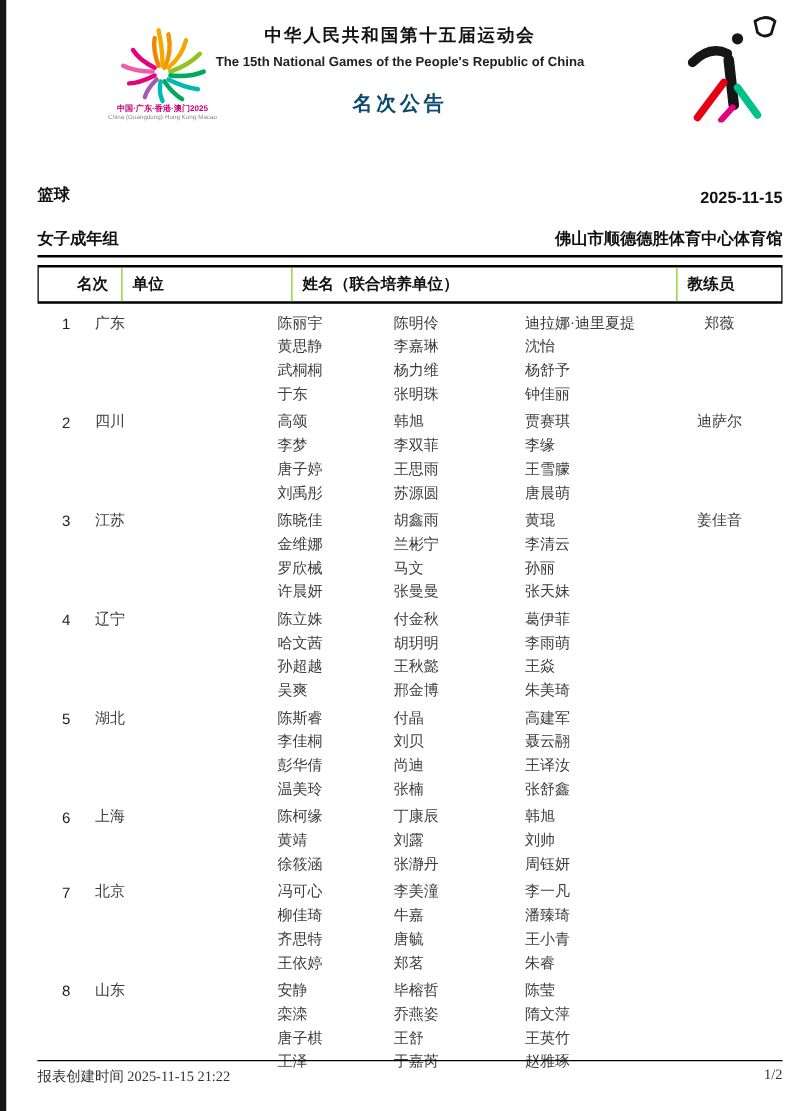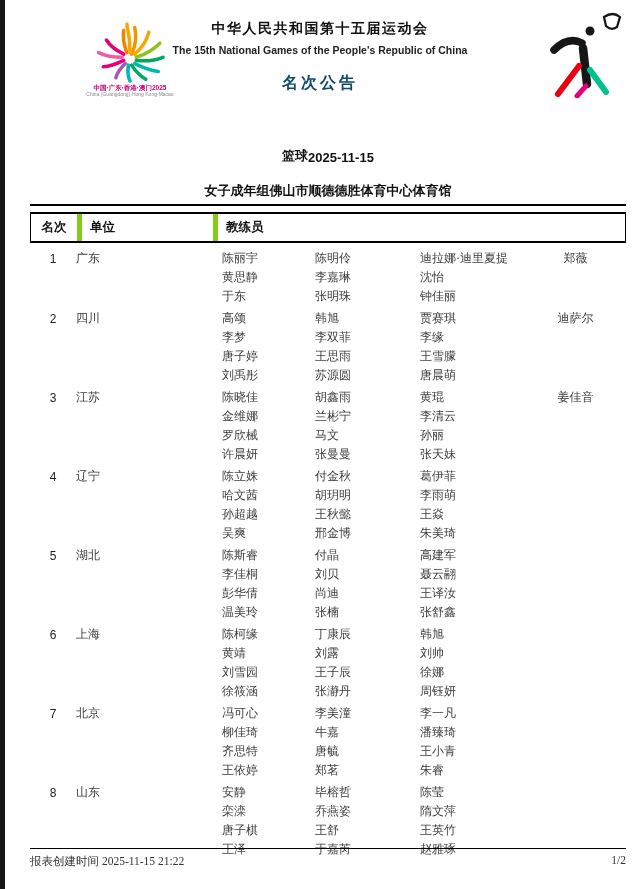--- a/index.html
+++ b/index.html
@@ -16,36 +16,36 @@
   .doc-type{text-align:center;font-size:16px;font-weight:700;letter-spacing:3px;margin-top:17px;color:#0c4a6e;}
 
   .logo-left{position:absolute;left:78px;top:18px;width:104px;text-align:center;}
   .logo-left svg{display:block;margin:0 auto;}
   .logo-cap{font-size:6.5px;font-weight:700;color:#c4007a;line-height:7px;white-space:nowrap;}
   .logo-subcap{font-size:5px;color:#8a8a8a;line-height:6px;white-space:nowrap;}
 
   .logo-right{position:absolute;right:12px;top:10px;width:82px;height:88px;}
 
   
-  .meta{display:flex;justify-content:center;align-items:flex-end;margin:0 14px 0 30px;}
+  .meta{display:flex;justify-content:space-between;align-items:flex-end;margin:0 14px 0 30px;}
   .meta1{margin-top:14px;}
   .meta2{margin-top:5px;}
   .meta .l{font-size:13px;font-weight:700;color:#111;}
   .meta .r{font-size:13px;font-weight:700;color:#111;margin-top:12px;}
   .rule{border:none;border-top:2px solid #000;margin:4px 14px 0 30px;}
 
   
   .thead{
     display:grid;grid-template-columns:46px 136px 308px auto;
     margin:6px 14px 0 30px;height:27px;align-items:center;
     border-top:2.5px solid #000;border-bottom:2.5px solid #000;
     border-left:1.5px solid #000;border-right:1.5px solid #000;
-    font-size:12.5px;font-weight:700;color:#111;
+    font-size:12.5px;font-weight:700;color:#111;padding-left:20px;
   }
-  .thead .th{padding-left:8px;border-left:5px solid #84cc16;height:27px;line-height:27px;
+  .thead .th{padding-left:8px;border-left:1px solid #84cc16;height:27px;line-height:27px;
     white-space:nowrap;overflow:hidden;}
   .thead .th.first{border-left:none;text-align:center;padding-left:0;}
 
   
   .tbody{margin:6px 14px 0 30px;}
   .row-block{margin-bottom:3px;}
   .line{display:grid;grid-template-columns:46px 146px 93px 105px 100px auto;height:19px;align-items:center;}
   .cell{font-size:12px;white-space:nowrap;overflow:visible;}
   .c-rank{text-align:center;color:#222;font-family:"Liberation Sans",sans-serif;}
   .c-unit,.c-name,.c-coach{font-family:"Liberation Serif","DejaVu Serif",serif;color:#3d3d3d;}
@@ -114,20 +114,21 @@
   </div>
   <div class="meta meta2">
     <span class="l">女子成年组</span>
     <span class="r">佛山市顺德德胜体育中心体育馆</span>
   </div>
   <hr class="rule">
 
   <div class="thead">
     <div class="th first">名次</div>
     <div class="th">单位</div>
+    <div class="th">姓名（联合培养单位）</div>
     <div class="th">教练员</div>
   </div>
 
   <div class="tbody">
       <div class="row-block">
         <div class="line">
           <span class="cell c-rank">1</span>
           <span class="cell c-unit">广东</span>
           <span class="cell c-name">陈丽宇</span>
           <span class="cell c-name">陈明伶</span>
@@ -138,20 +139,28 @@
           <span class="cell c-rank"></span>
           <span class="cell c-unit"></span>
           <span class="cell c-name">黄思静</span>
           <span class="cell c-name">李嘉琳</span>
           <span class="cell c-name">沈怡</span>
           <span class="cell c-coach"></span>
         </div>
         <div class="line">
           <span class="cell c-rank"></span>
           <span class="cell c-unit"></span>
+          <span class="cell c-name">武桐桐</span>
+          <span class="cell c-name">杨力维</span>
+          <span class="cell c-name">杨舒予</span>
+          <span class="cell c-coach"></span>
+        </div>
+        <div class="line">
+          <span class="cell c-rank"></span>
+          <span class="cell c-unit"></span>
           <span class="cell c-name">于东</span>
           <span class="cell c-name">张明珠</span>
           <span class="cell c-name">钟佳丽</span>
           <span class="cell c-coach"></span>
         </div>
       </div>
       <div class="row-block">
         <div class="line">
           <span class="cell c-rank">2</span>
           <span class="cell c-unit">四川</span>
@@ -300,28 +309,20 @@
           <span class="cell c-rank"></span>
           <span class="cell c-unit"></span>
           <span class="cell c-name">黄靖</span>
           <span class="cell c-name">刘露</span>
           <span class="cell c-name">刘帅</span>
           <span class="cell c-coach"></span>
         </div>
         <div class="line">
           <span class="cell c-rank"></span>
           <span class="cell c-unit"></span>
-          <span class="cell c-name">刘雪园</span>
-          <span class="cell c-name">王子辰</span>
-          <span class="cell c-name">徐娜</span>
-          <span class="cell c-coach"></span>
-        </div>
-        <div class="line">
-          <span class="cell c-rank"></span>
-          <span class="cell c-unit"></span>
           <span class="cell c-name">徐筱涵</span>
           <span class="cell c-name">张瀞丹</span>
           <span class="cell c-name">周钰妍</span>
           <span class="cell c-coach"></span>
         </div>
       </div>
       <div class="row-block">
         <div class="line">
           <span class="cell c-rank">7</span>
           <span class="cell c-unit">北京</span>

